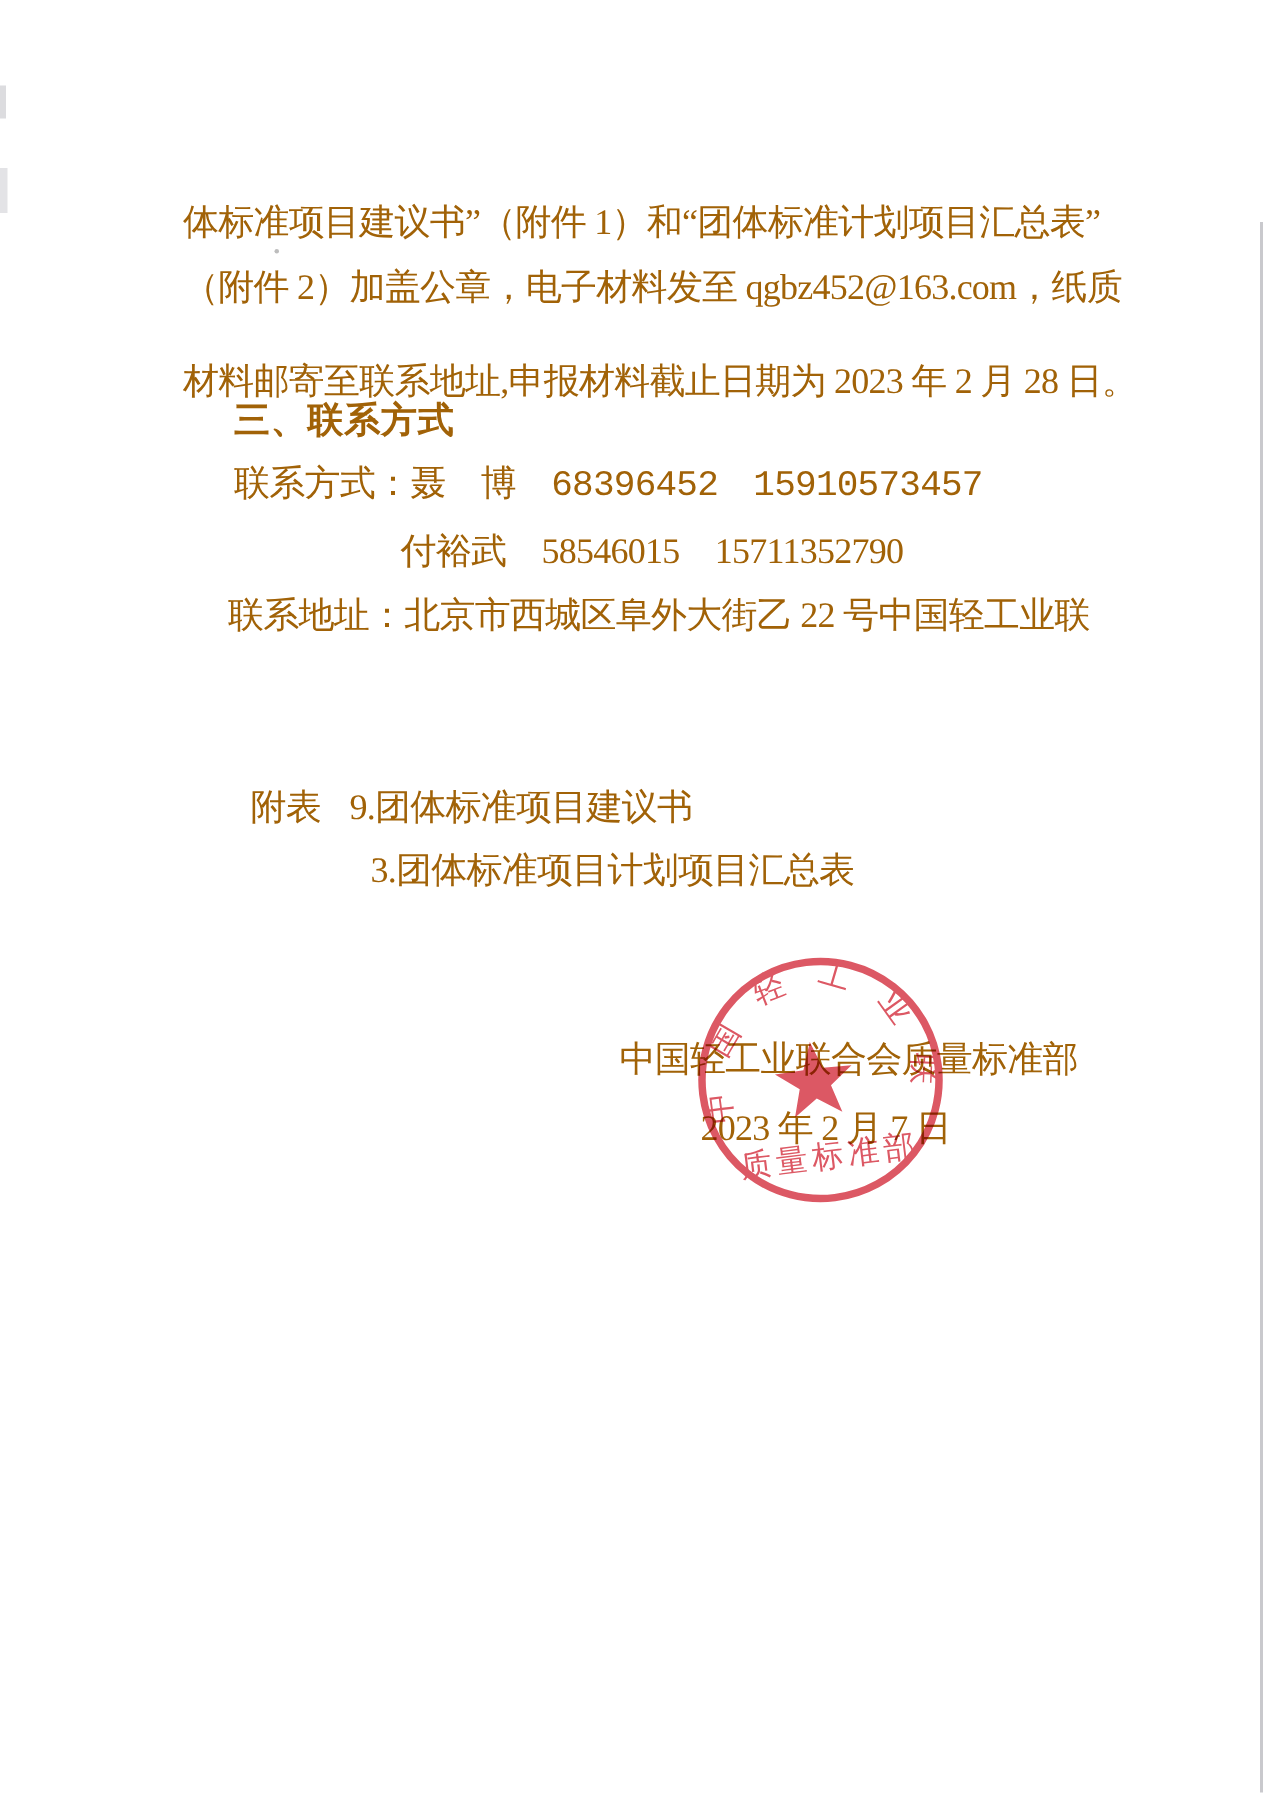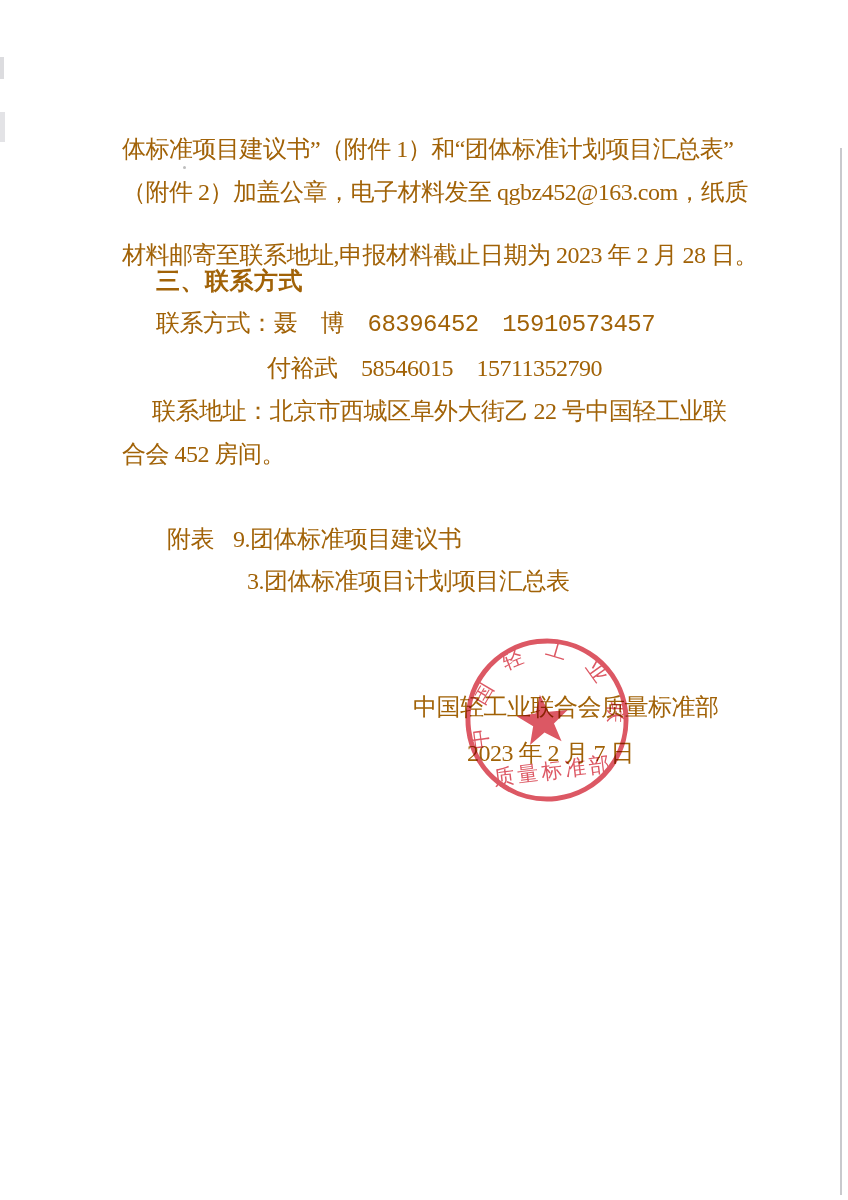--- a/index.html
+++ b/index.html
@@ -44,21 +44,20 @@
   <div class="line" style="left:122px;top:134px;">体标准项目建议书”（附件 1）和“团体标准计划项目汇总表”</div>
   <div class="line" style="left:122px;top:177px;">（附件 2）加盖公章，电子材料发至 qgbz452@163.com，纸质</div>
   <div class="line" style="left:122px;top:220px;margin-top:20px;">材料邮寄至联系地址,申报材料截止日期为 2023 年 2 月 28 日。</div>
 
   <div class="line heading" style="left:156px;top:266px;">三、联系方式</div>
 
   <div class="line" style="left:156px;top:310px;font-family:Liberation Mono, monospace;">联系方式：聂　博　68396452　15910573457</div>
   <div class="line" style="left:267px;top:353px;">付裕武　58546015　15711352790</div>
 
   <div class="line" style="left:152px;top:396px;">联系地址：北京市西城区阜外大街乙 22 号中国轻工业联</div>
-  <div class="line" style="left:122px;top:439px;">合会 452 房间。</div>
 
   <div class="line" style="left:167px;top:524px;">附表</div>
   <div class="line" style="left:233px;top:524px;">9.团体标准项目建议书</div>
   <div class="line" style="left:247px;top:566px;">3.团体标准项目计划项目汇总表</div>
 
   <div class="line" style="left:398px;top:692px;margin-left:15px;">中国轻工业联合会质量标准部</div>
   <div class="line" style="left:467px;top:738px;">2023 年 2 月 7 日</div>
 
   <svg id="stamp" viewBox="-95 -95 190 190" xmlns="http://www.w3.org/2000/svg">
     <circle cx="0" cy="0" r="79" fill="none" stroke="#d8414e" stroke-width="5"></circle>

